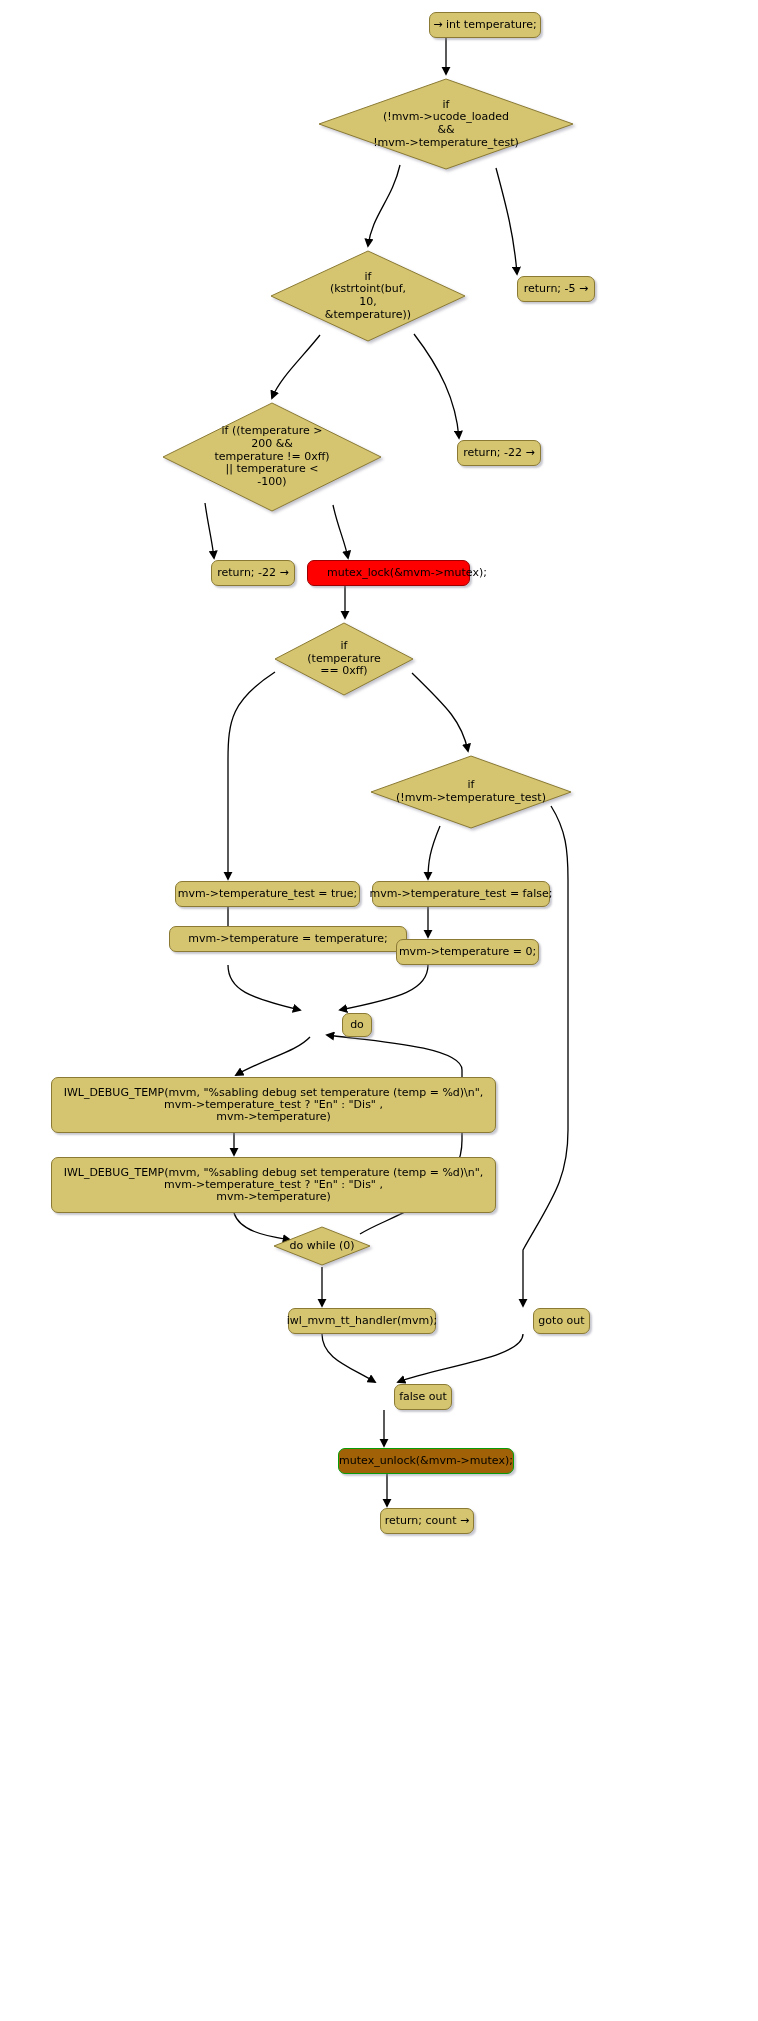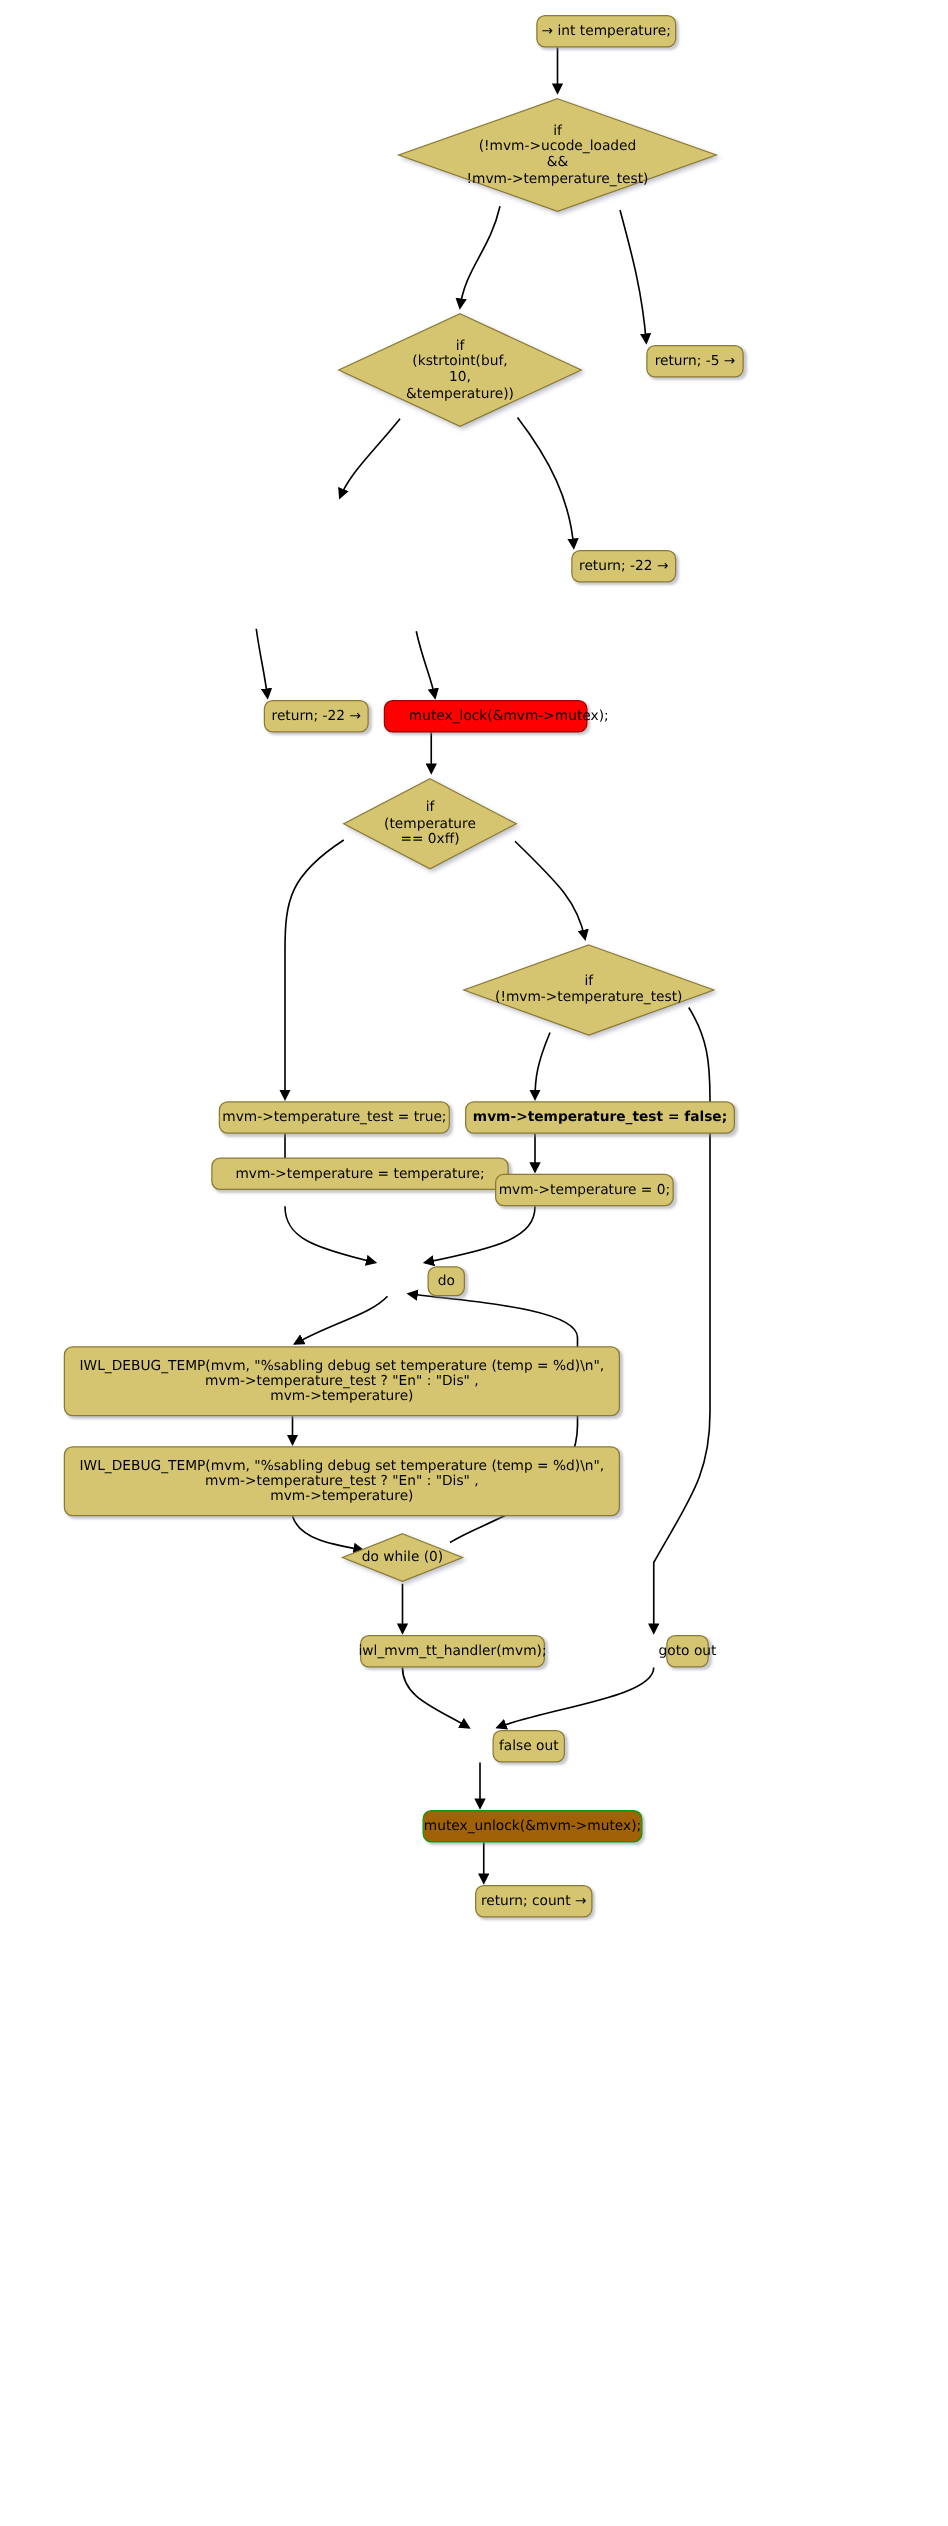--- a/index.html
+++ b/index.html
@@ -172,20 +172,30 @@
     <div class="diamond-label">if
 (kstrtoint(buf,
 10,
 &amp;temperature))</div>
   </div>
 
   <div class="node box" style="left:418px; top:440px; width:84px; height:26px;">
     <span>return; -22 →</span>
   </div>
 
+  <div class="diamond-wrap" style="left:160px; top:400px; width:224px; height:114px;">
+    <svg width="224" height="114" viewBox="0 0 224 114">
+      <polygon points="112,3 221,57 112,111 3,57" fill="#D5C571" stroke="#8a7a33" stroke-width="1" style="filter:drop-shadow(2px 2px 1.5px rgba(130,130,150,0.5))"></polygon>
+    </svg>
+    <div class="diamond-label">if ((temperature &gt;
+200 &amp;&amp;
+temperature != 0xff)
+|| temperature &lt;
+-100)</div>
+  </div>
 
   <div class="node box" style="left:172px; top:560px; width:84px; height:26px;">
     <span>return; -22 →</span>
   </div>
 
   <div class="node box red" style="left:268px; top:560px; width:163px; height:26px;padding-left:44px;">
     <span>mutex_lock(&amp;mvm-&gt;mutex);</span>
   </div>
 
   <div class="diamond-wrap" style="left:272px; top:620px; width:144px; height:78px;">
@@ -202,21 +212,21 @@
       <polygon points="103,3 203,39 103,75 3,39" fill="#D5C571" stroke="#8a7a33" stroke-width="1" style="filter:drop-shadow(2px 2px 1.5px rgba(130,130,150,0.5))"></polygon>
     </svg>
     <div class="diamond-label">if
 (!mvm-&gt;temperature_test)</div>
   </div>
 
   <div class="node box" style="left:136px; top:881px; width:185px; height:26px;">
     <span>mvm-&gt;temperature_test = true;</span>
   </div>
 
-  <div class="node box" style="left:333px; top:881px; width:216px; height:26px;font-weight:bold;">
+  <div class="node box" style="left:333px; top:881px; width:178px; height:26px;">
     <span>mvm-&gt;temperature_test = false;</span>
   </div>
 
   <div class="node box" style="left:130px; top:926px; width:238px; height:26px;">
     <span>mvm-&gt;temperature = temperature;</span>
   </div>
 
   <div class="node box" style="left:357px; top:939px; width:143px; height:26px;">
     <span>mvm-&gt;temperature = 0;</span>
   </div>
@@ -241,21 +251,21 @@
     <svg width="100" height="42" viewBox="0 0 100 42">
       <polygon points="50,2 98,21 50,40 2,21" fill="#D5C571" stroke="#8a7a33" stroke-width="1" style="filter:drop-shadow(2px 2px 1.5px rgba(130,130,150,0.5))"></polygon>
     </svg>
     <div class="diamond-label">do while (0)</div>
   </div>
 
   <div class="node box" style="left:249px; top:1308px; width:148px; height:26px;">
     <span>iwl_mvm_tt_handler(mvm);</span>
   </div>
 
-  <div class="node box" style="left:494px; top:1308px; width:34px; height:26px;">
+  <div class="node box" style="left:494px; top:1308px; width:57px; height:26px;">
     <span>goto out</span>
   </div>
 
   <div class="node box" style="left:355px; top:1384px; width:58px; height:26px;">
     <span>false out</span>
   </div>
 
   <div class="node box green" style="left:299px; top:1448px; width:176px; height:26px;">
     <span>mutex_unlock(&amp;mvm-&gt;mutex);</span>
   </div>

